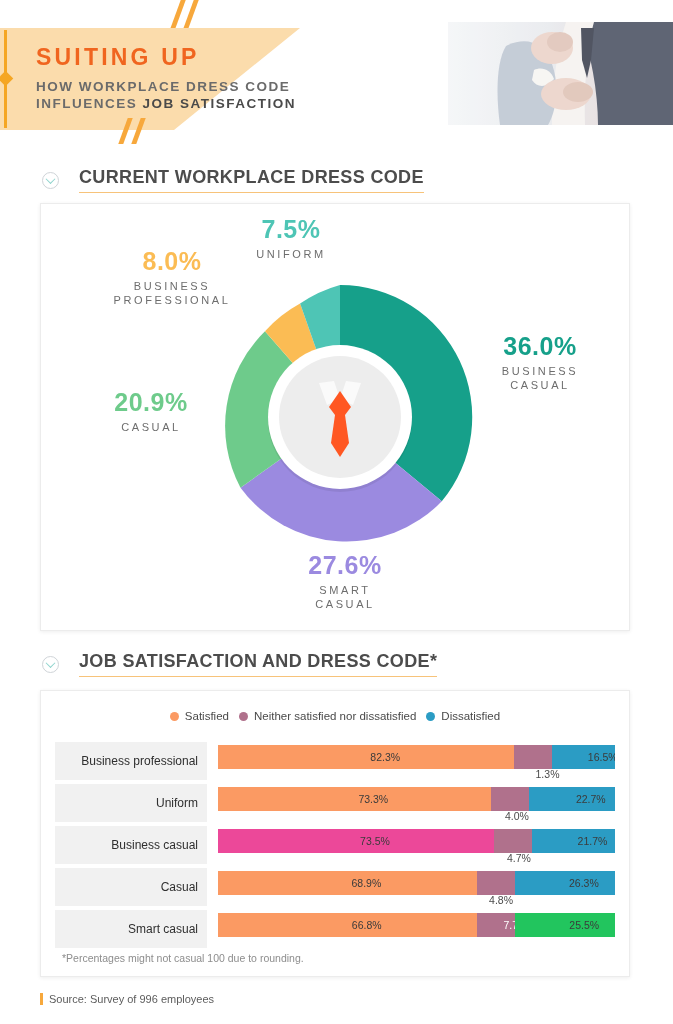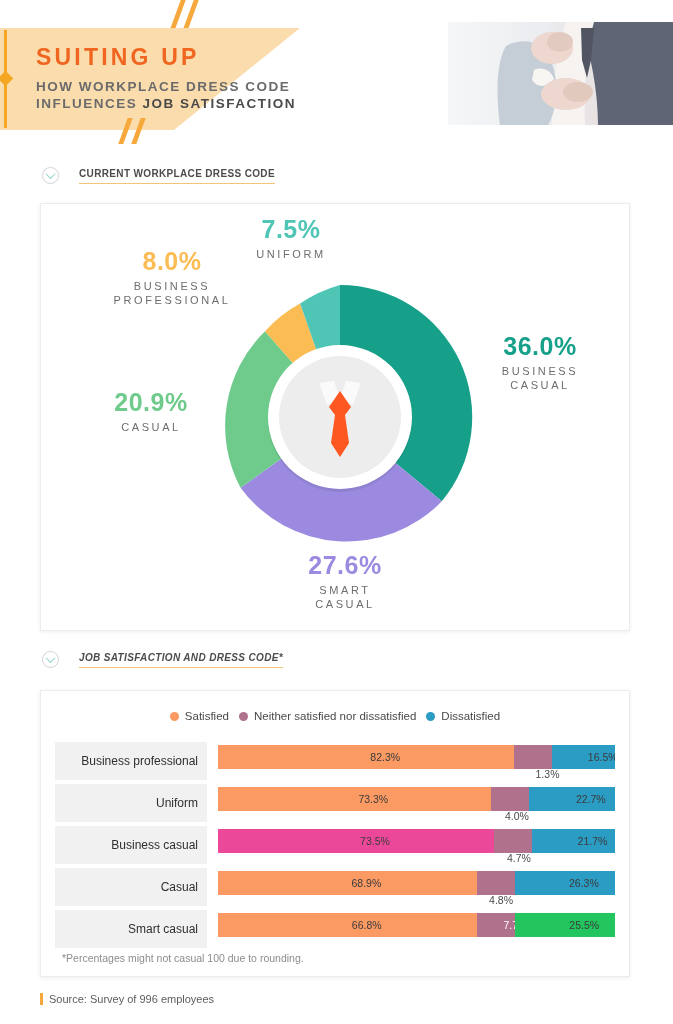--- a/index.html
+++ b/index.html
@@ -98,21 +98,21 @@
   }
   .sec-icon::after {
     content: "";
     display: block;
     width: 6px; height: 6px;
     border-right: 1.6px solid #8fd4cd;
     border-bottom: 1.6px solid #8fd4cd;
     transform: rotate(45deg) translate(-1px,-1px);
   }
   .sec-label {
-    font-size: 10px;
+    font-size: 18px;
     font-weight: bold;
     letter-spacing: 0.35px;
     color: #4c4c4c;
     padding-bottom: 4px;
     border-bottom: 1.6px solid #f7c37a;
     white-space: nowrap;
   }
 
   
   .card {
@@ -345,21 +345,21 @@
 </div>
 
 <div class="dlabel" id="lab-smartcas">
   <div class="pct" style="color:#9b8ae0">27.6%</div>
   <div class="nm">
     <span>SMART</span><br>
     <span>CASUAL</span>
   </div>
 </div>
 
-<div class="section-head" style="left:42px; top:651px;font-style:italic;">
+<div class="section-head" style="left:42px; top:651px;">
   <span class="sec-icon"></span>
   <span class="sec-label">JOB SATISFACTION AND DRESS CODE*</span>
 </div>
 
 <div class="card" id="bars-card"></div>
 
 <div class="legend">
   <div class="legend-item">
     <span class="legend-dot" style="background:#fb9a63"></span>
     <span>Satisfied</span>

